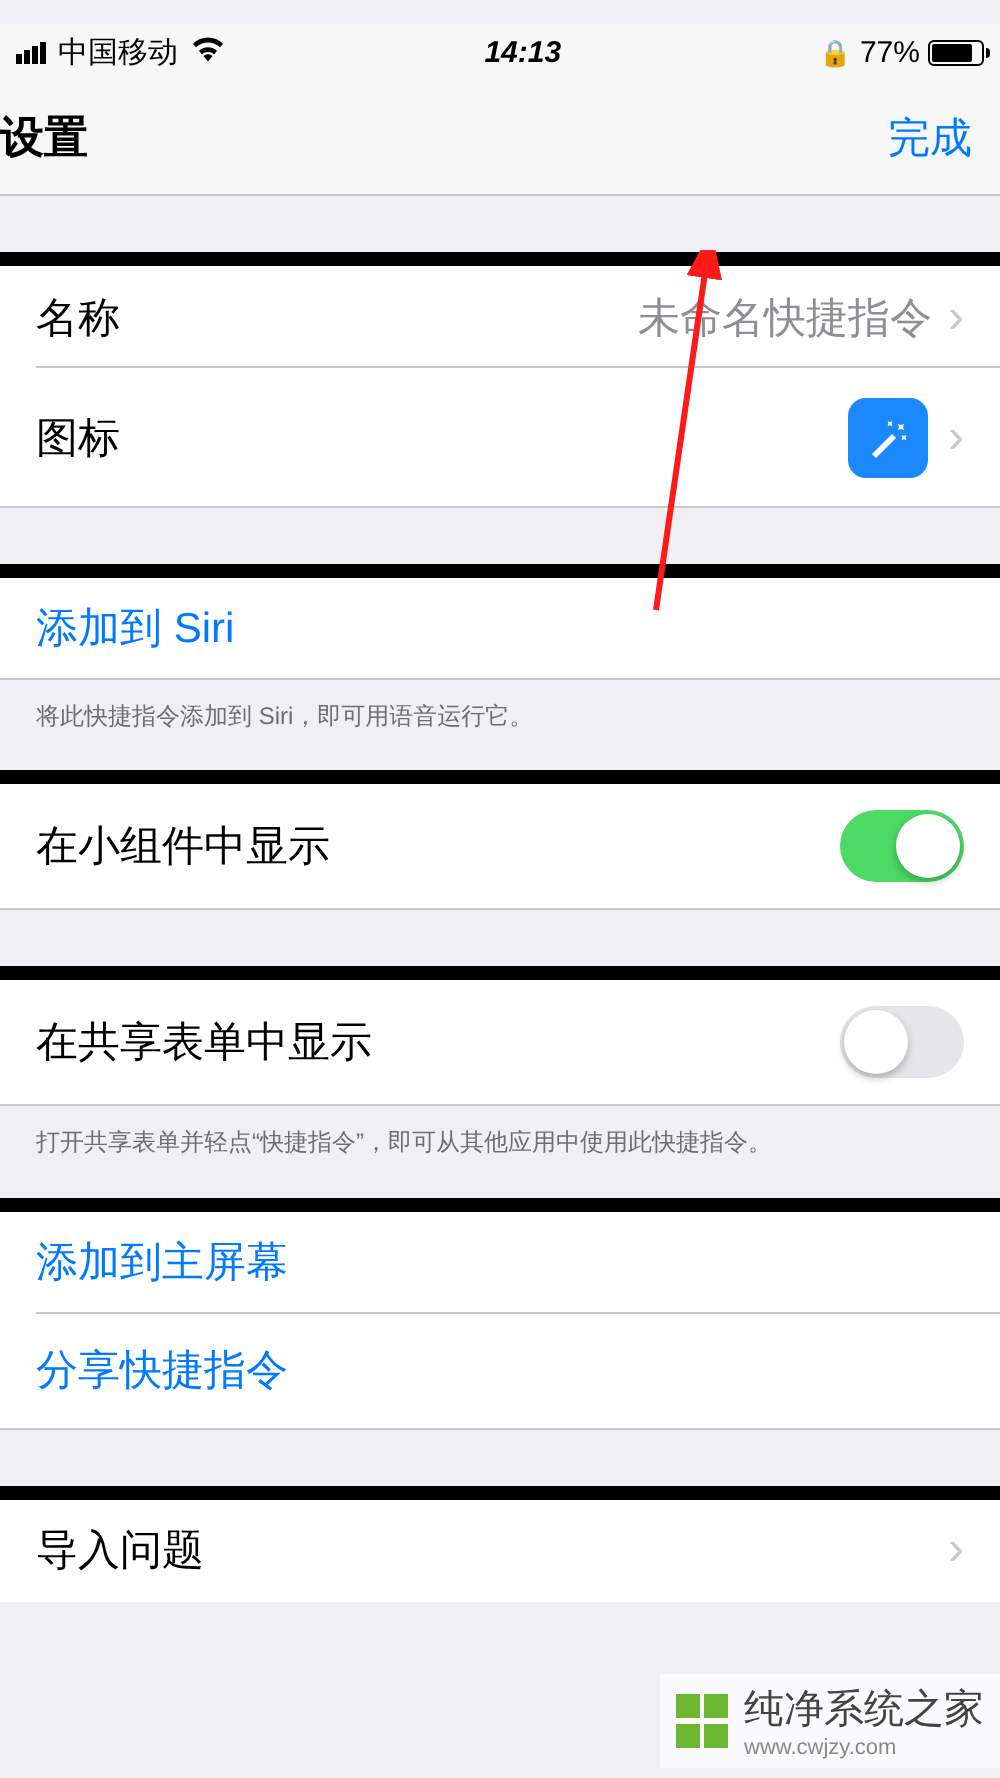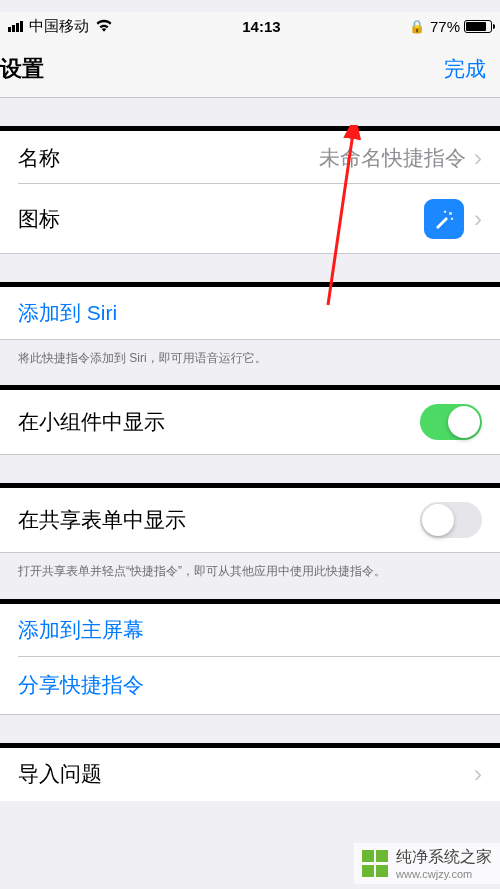--- a/index.html
+++ b/index.html
@@ -70,21 +70,21 @@
     }
     .cell {
       background: #fff;
       min-height: 58px;
       display: flex;
       align-items: center;
       padding: 0 18px;
       font-size: 21px;
       position: relative;
     }
-    .cell-border-top { border-top: 5px solid #000000; }
+    .cell-border-top { border-top: 7px solid #000000; }
     .cell-border-bottom { border-bottom: 1px solid #c8c8cc; }
     .cell-sep::after {
       content: "";
       position: absolute;
       left: 18px; right: 0; bottom: 0;
       height: 1px;
       background: #c8c8cc;
     }
     .cell-label { flex: 1; color: #000; }
     .cell-value { color: #8e8e93; margin-right: 8px; }
@@ -148,21 +148,21 @@
       gap: 6px;
       background: rgba(255,255,255,0.7);
       padding: 4px 8px;
       z-index:6;
     }
     .wm-logo {
       width: 28px; height: 28px;
       display:flex;flex-wrap:wrap;gap:2px;
     }
     .wm-sq{width:12px;height:12px;background:#6db833;}
-    .wm-text { font-size: 16px; color: #444; white-space: nowrap; }
+    .wm-text { font-size: 20px; color: #444; white-space: nowrap; }
     .wm-url { font-size: 11px; color: #888; }
     .battery {
       width: 28px;
       height: 13px;
       border: 1.5px solid #000;
       border-radius: 3px;
       position: relative;
       display:inline-block;
     }
     .battery::after {
@@ -194,21 +194,21 @@
         <span class="signal-bar sb3"></span>
         <span class="signal-bar sb4"></span>
     </span>
     <span>中国移动</span>
     <span class="wifi-icon">
       <svg viewBox="0 0 24 18">
           <path d="M12 18l-3-3.6c1.7-1.6 4.3-1.6 6 0L12 18zm-6-7.1c3.3-3.2 8.7-3.2 12 0l-2 2.4c-2.2-2.1-5.8-2.1-8 0l-2-2.4zM2 6.1c5.5-5.4 14.5-5.4 20 0l-2 2.4c-4.4-4.3-11.6-4.3-16 0L2 6.1z" fill="#000"></path>
         </svg>
     </span>
   </div>
-  <div style="font-weight:600;">14:13</div>
+  <div style="font-weight:600;font-style:italic;">14:13</div>
   <div class="status-right">
     <span class="lock-icon">🔒</span>
     <span>77%</span>
     <span class="battery">
         <span class="battery-fill"></span>
       </span>
   </div>
 </div>
 
 <div class="header">

